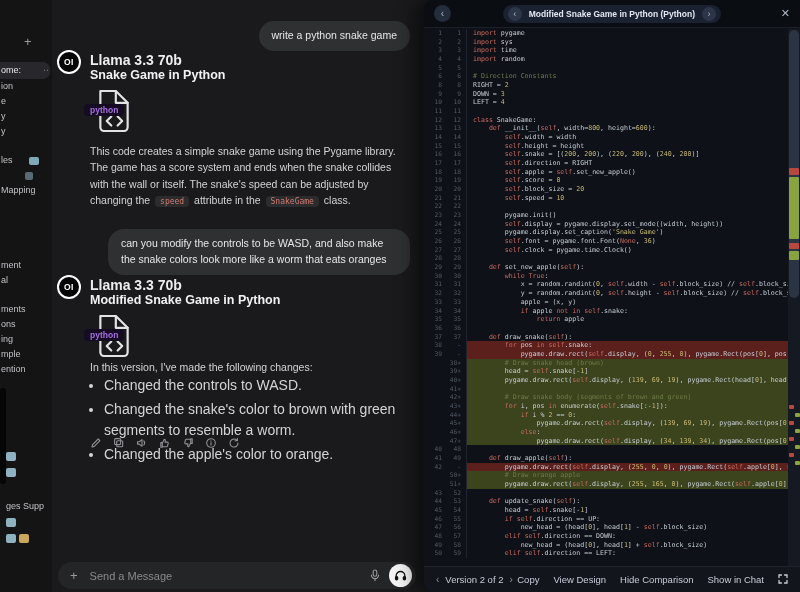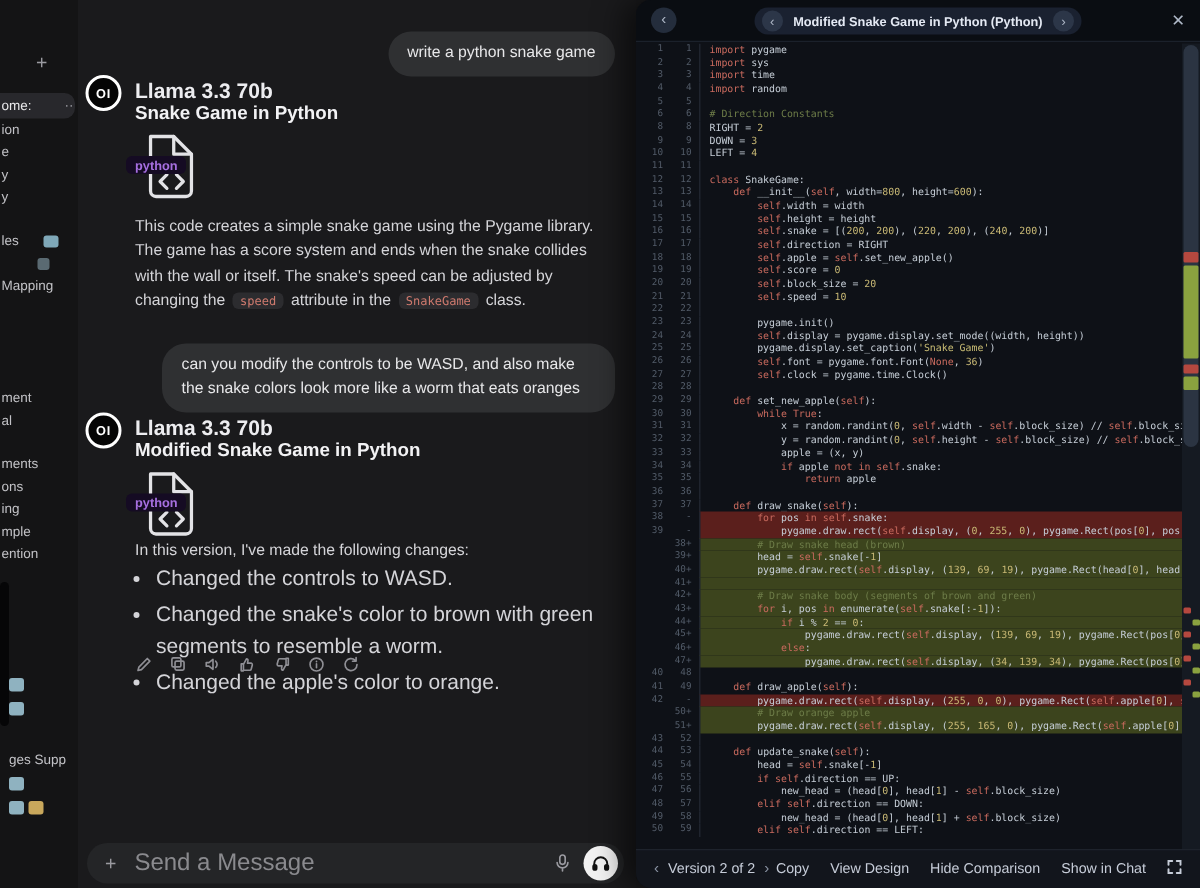--- a/index.html
+++ b/index.html
@@ -48,21 +48,21 @@
   .bullets{position:absolute;left:38px;top:375px;width:314px;margin:0;padding:0 0 0 14px;
            font-size:14px;line-height:1.5;color:#d4d4d8;}
   .bullets li{margin-bottom:3px;}
   .actions{position:absolute;left:38px;top:437px;display:flex;gap:11px;align-items:center;}
   .aicon{width:12px;height:12px;display:inline-flex;}
   .aicon svg{stroke:#8f8f95;fill:none;stroke-width:1.1;stroke-linecap:round;stroke-linejoin:round;}
 
   .inputbar{position:absolute;left:6px;right:8px;top:562px;height:27px;background:#242527;
             border-radius:16px;display:flex;align-items:center;padding:0 4px 0 12px;}
   .plus{color:#9a9aa0;font-size:13px;margin-right:10px;}
-  .send-input{flex:1;background:transparent;border:none;outline:none;color:#d8d8da;font-size:16px;
+  .send-input{flex:1;background:transparent;border:none;outline:none;color:#d8d8da;font-size:11px;
               font-family:"Liberation Sans",sans-serif;}
   .send-input::placeholder{color:#8a8a8e;}
   .mic{margin-right:8px;display:flex;}
   .hp-btn{width:23px;height:23px;border-radius:50%;background:#f2f2f2;display:flex;
           align-items:center;justify-content:center;flex:none;}
 
   
   .panel{position:absolute;left:424px;top:0;width:376px;height:592px;background:#0e1117;
          border-radius:10px 0 0 10px;box-shadow:-8px 0 20px rgba(0,0,0,.55);}
   .panel-header{position:absolute;top:0;left:0;right:0;height:28px;background:#0a0d12;

